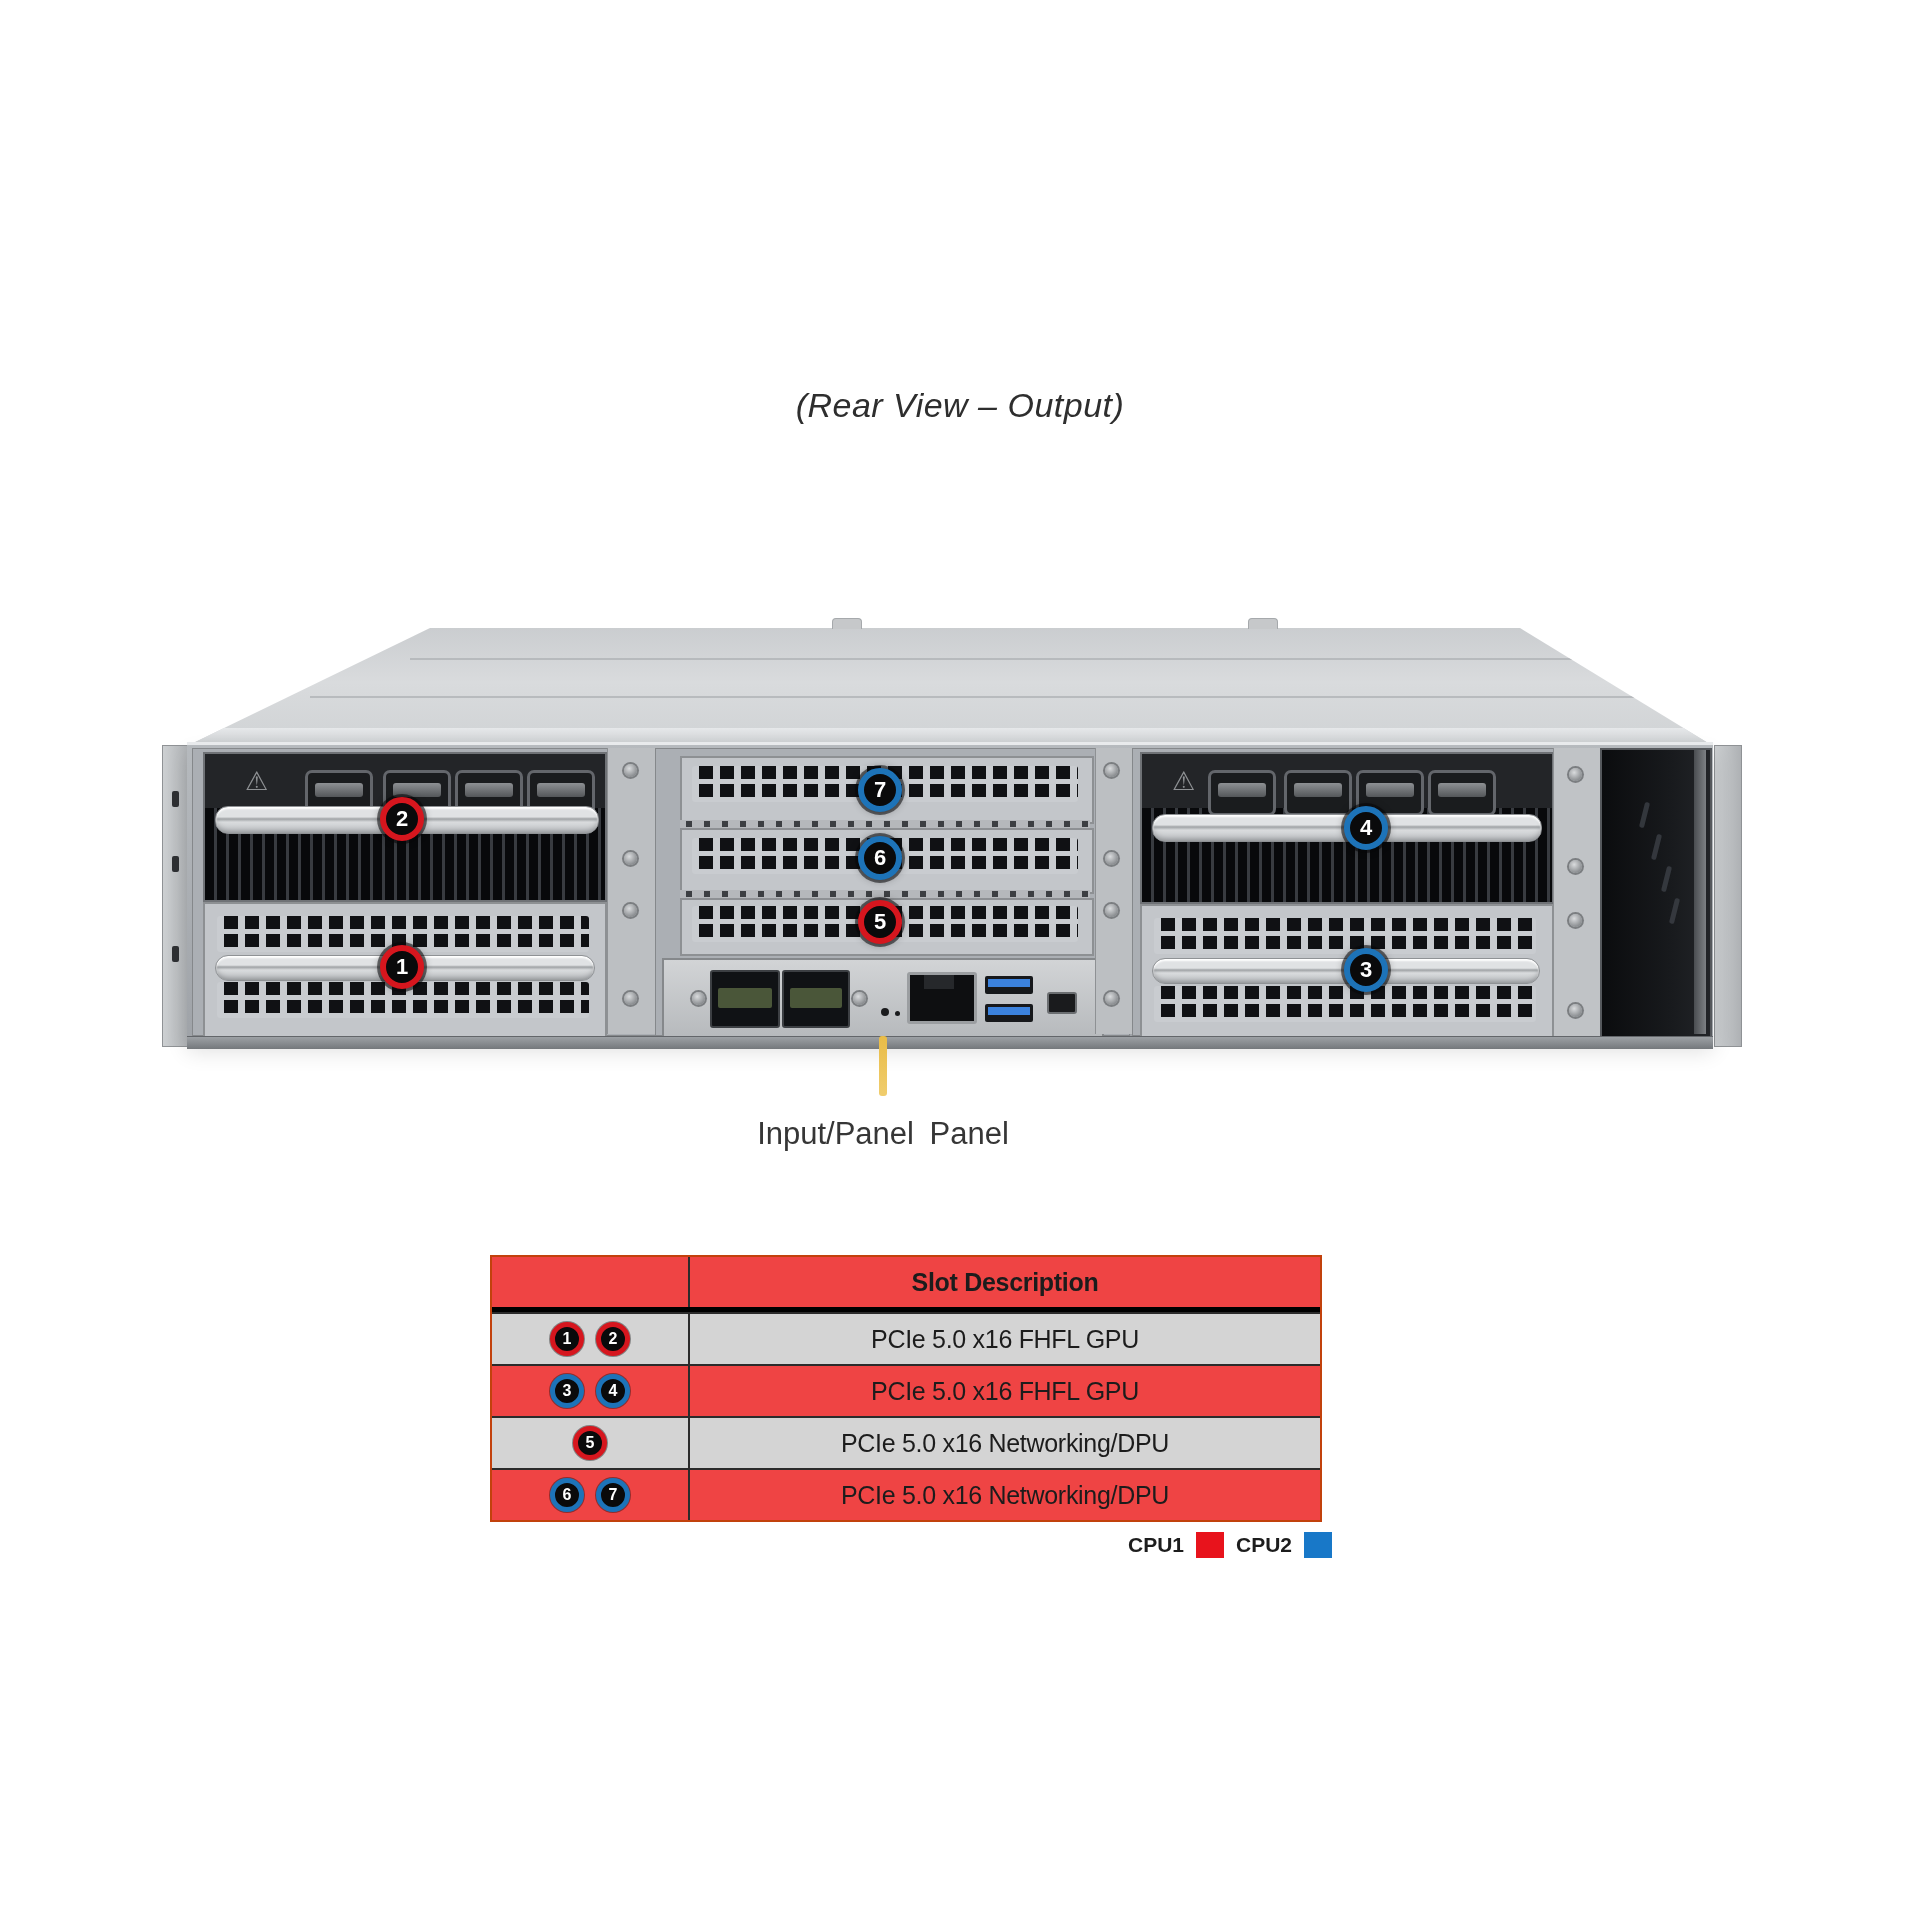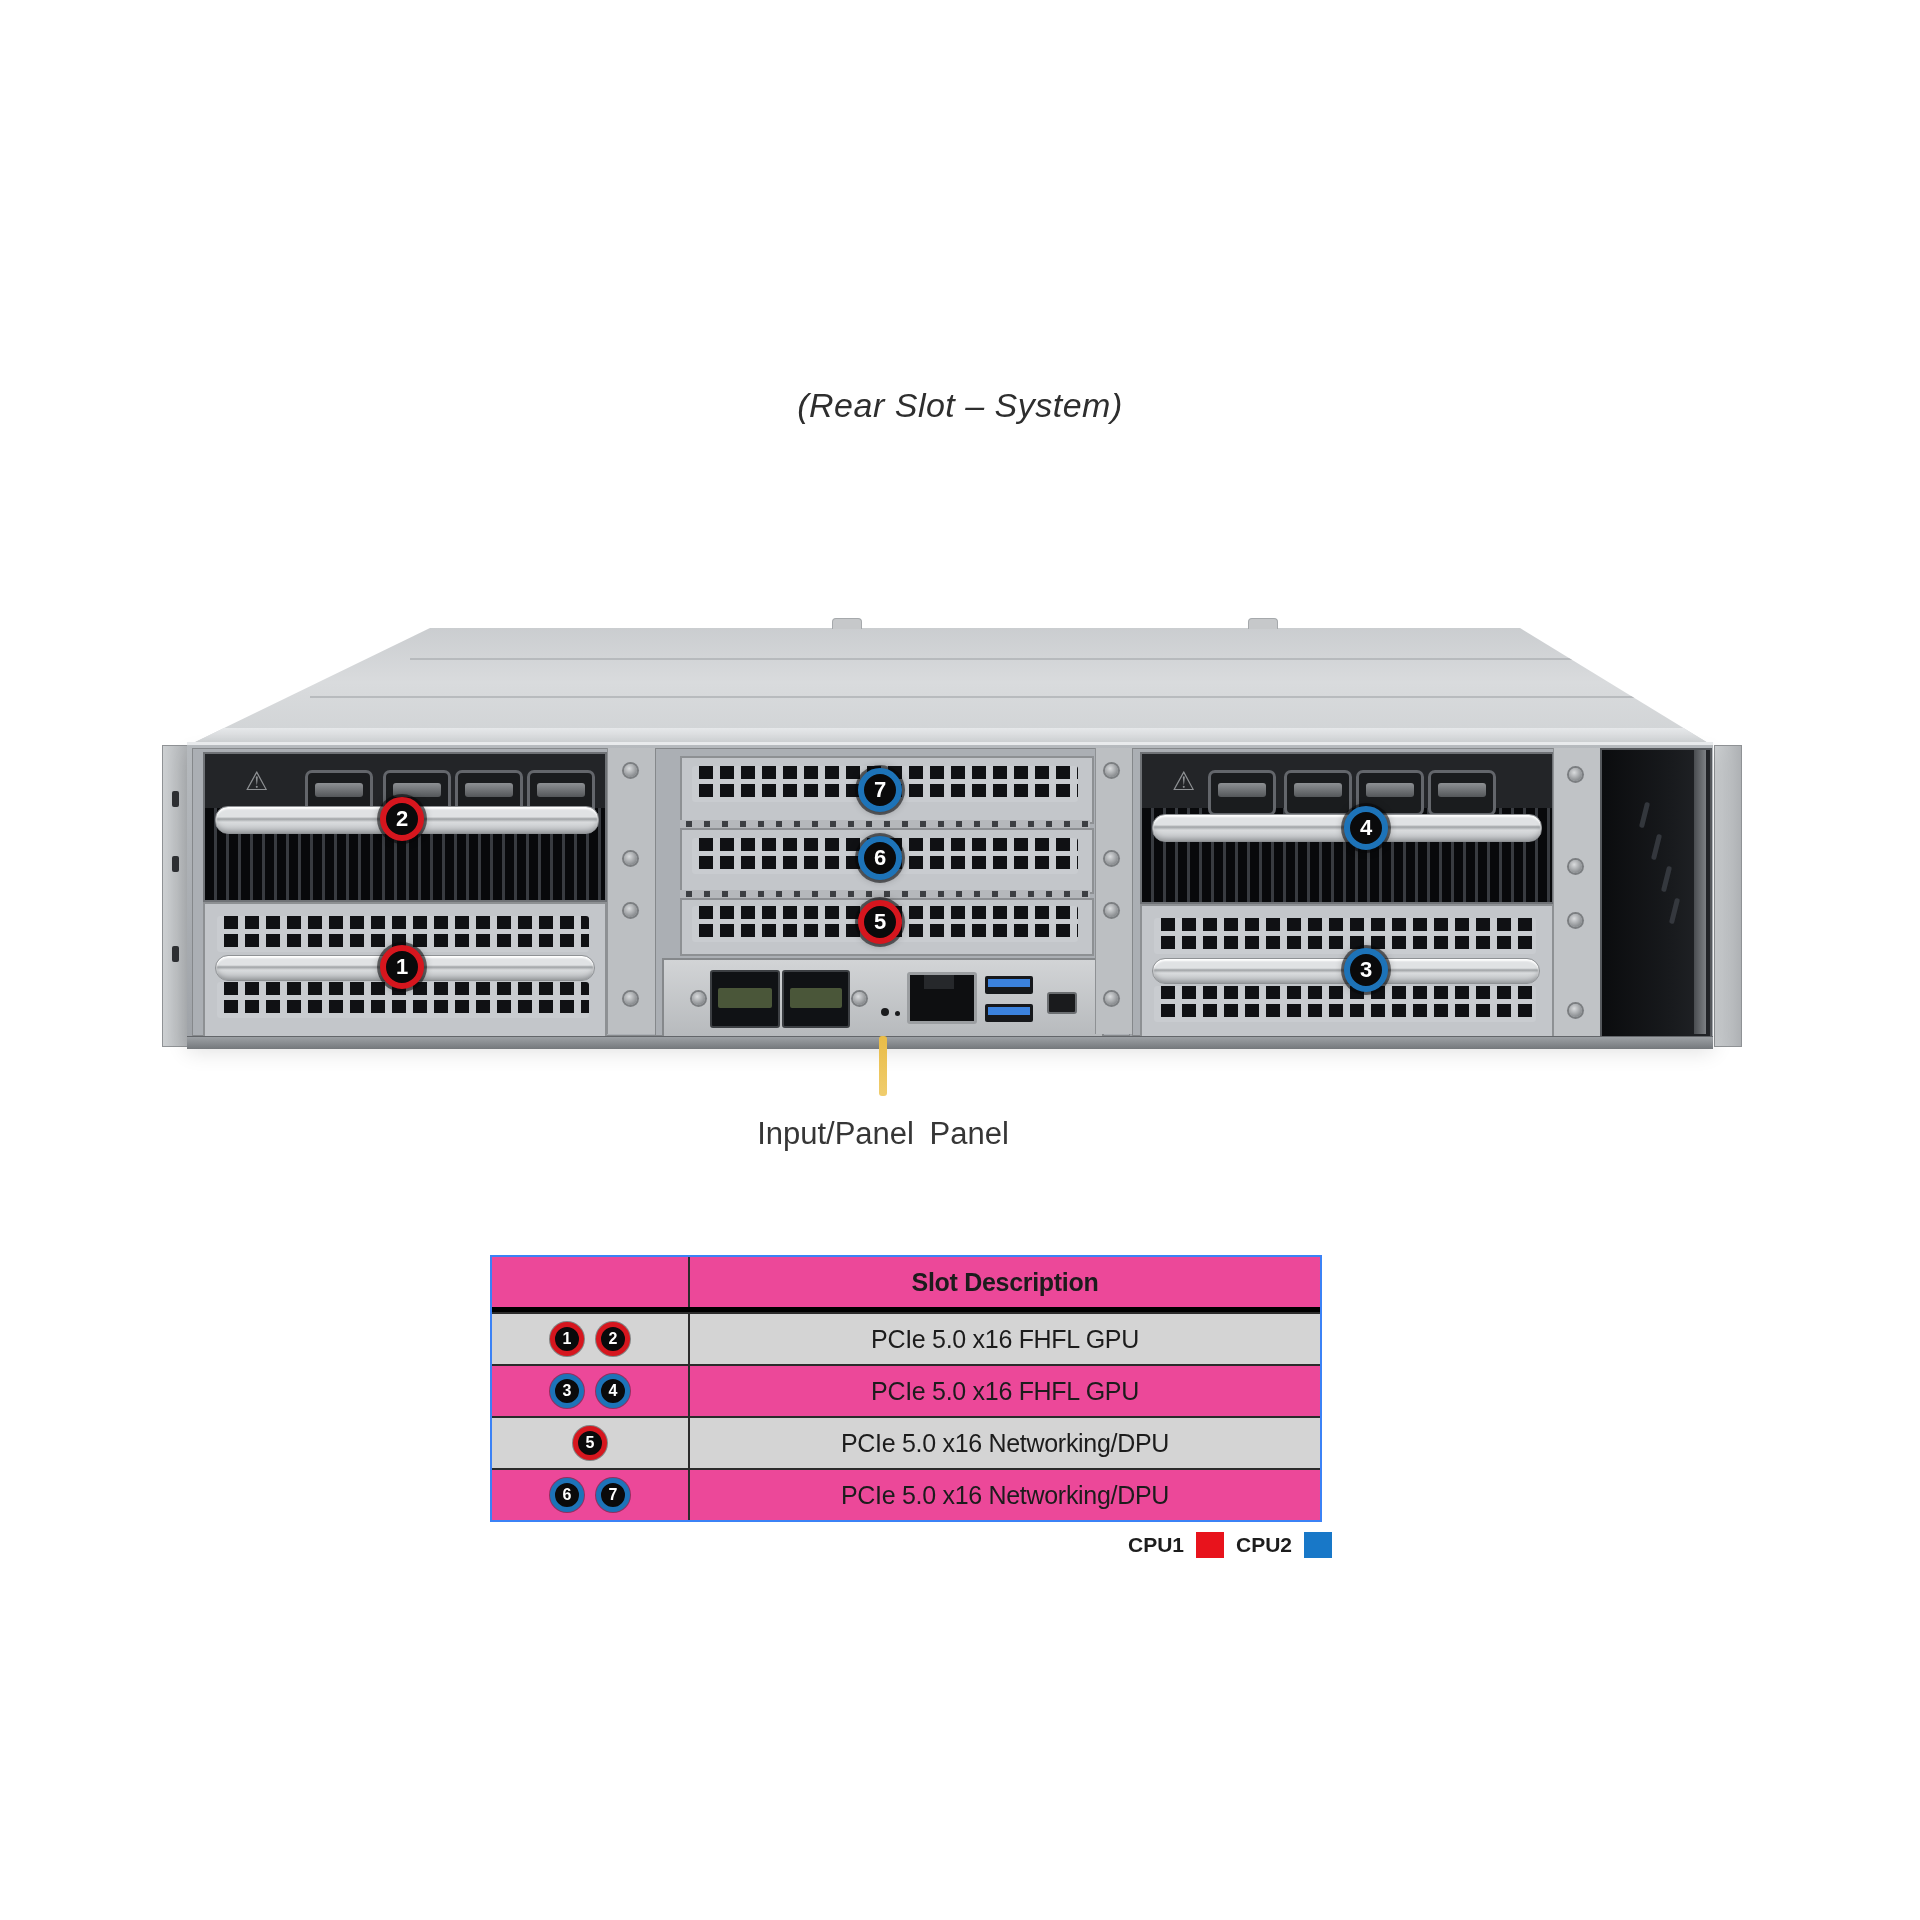--- a/index.html
+++ b/index.html
@@ -71,21 +71,21 @@
 
   
   .badge{width:32px;height:32px;border-radius:50%;border:6px solid #d6161e;background:#0a0a0b;
          color:#fff;font-weight:bold;font-size:22px;display:flex;align-items:center;justify-content:center;
          box-shadow:0 0 0 3px rgba(8,8,10,.55),0 0 8px rgba(0,0,0,.45);transform:translate(-50%,-50%);}
 
   
   .arrow-line{left:879px;top:1036px;width:8px;height:60px;background:linear-gradient(#e9bc47,#f0cd6e);border-radius:3px;}
 
   
-  .slot-table{left:490px;top:1255px;width:828px;border:2px solid #3b82f6;background:#ec4899;font-size:25px;color:#1c1c1c;}
+  .slot-table{left:490px;top:1255px;width:828px;border:2px solid #c2410c;background:#ef4444;font-size:25px;color:#1c1c1c;}
   .t-row{display:flex;height:50px;align-items:stretch;}
   .t-row + .t-row{border-top:2px solid #2b2b2b;}
   .t-head{border-bottom:5px solid #000;}
   .t-c1{width:196px;border-right:2px solid #2b2b2b;display:flex;align-items:center;justify-content:center;gap:12px;}
   .t-c2{flex:1;display:flex;align-items:center;justify-content:center;letter-spacing:-.3px;}
   .t-head .t-c2{font-weight:bold;}
   .shaded{background:#d4d4d4;}
   .tbadge{width:24px;height:24px;border-radius:50%;border:5px solid #d6161e;background:#0a0a0b;color:#fff;
           font-weight:bold;font-size:16px;display:flex;align-items:center;justify-content:center;
           box-shadow:0 0 0 1px rgba(10,10,10,.4);}
@@ -93,21 +93,21 @@
   
   .legend{left:1128px;top:1532px;display:flex;align-items:center;gap:12px;}
   .legend .lbl{font-weight:bold;font-size:21px;color:#1d1d1d;}
   .swatch{width:28px;height:26px;display:inline-block;}
 </style>
 </head>
 <body>
 
 <div id="canvas">
 
-  <div class="abs fig-title">(Rear Slot – System)</div>
+  <div class="abs fig-title">(Rear View – Output)</div>
 
   <div id="chassis" class="abs">
 
     <div class="abs lid">
       <div class="abs lid-line" style="left:250px;top:58px;width:1190px;"></div>
       <div class="abs lid-line" style="left:150px;top:96px;width:1340px;"></div>
       <div class="abs lid-hl"></div>
     </div>
     <div class="abs lid-tab" style="left:672px;top:18px;"></div>
     <div class="abs lid-tab" style="left:1088px;top:18px;"></div>

